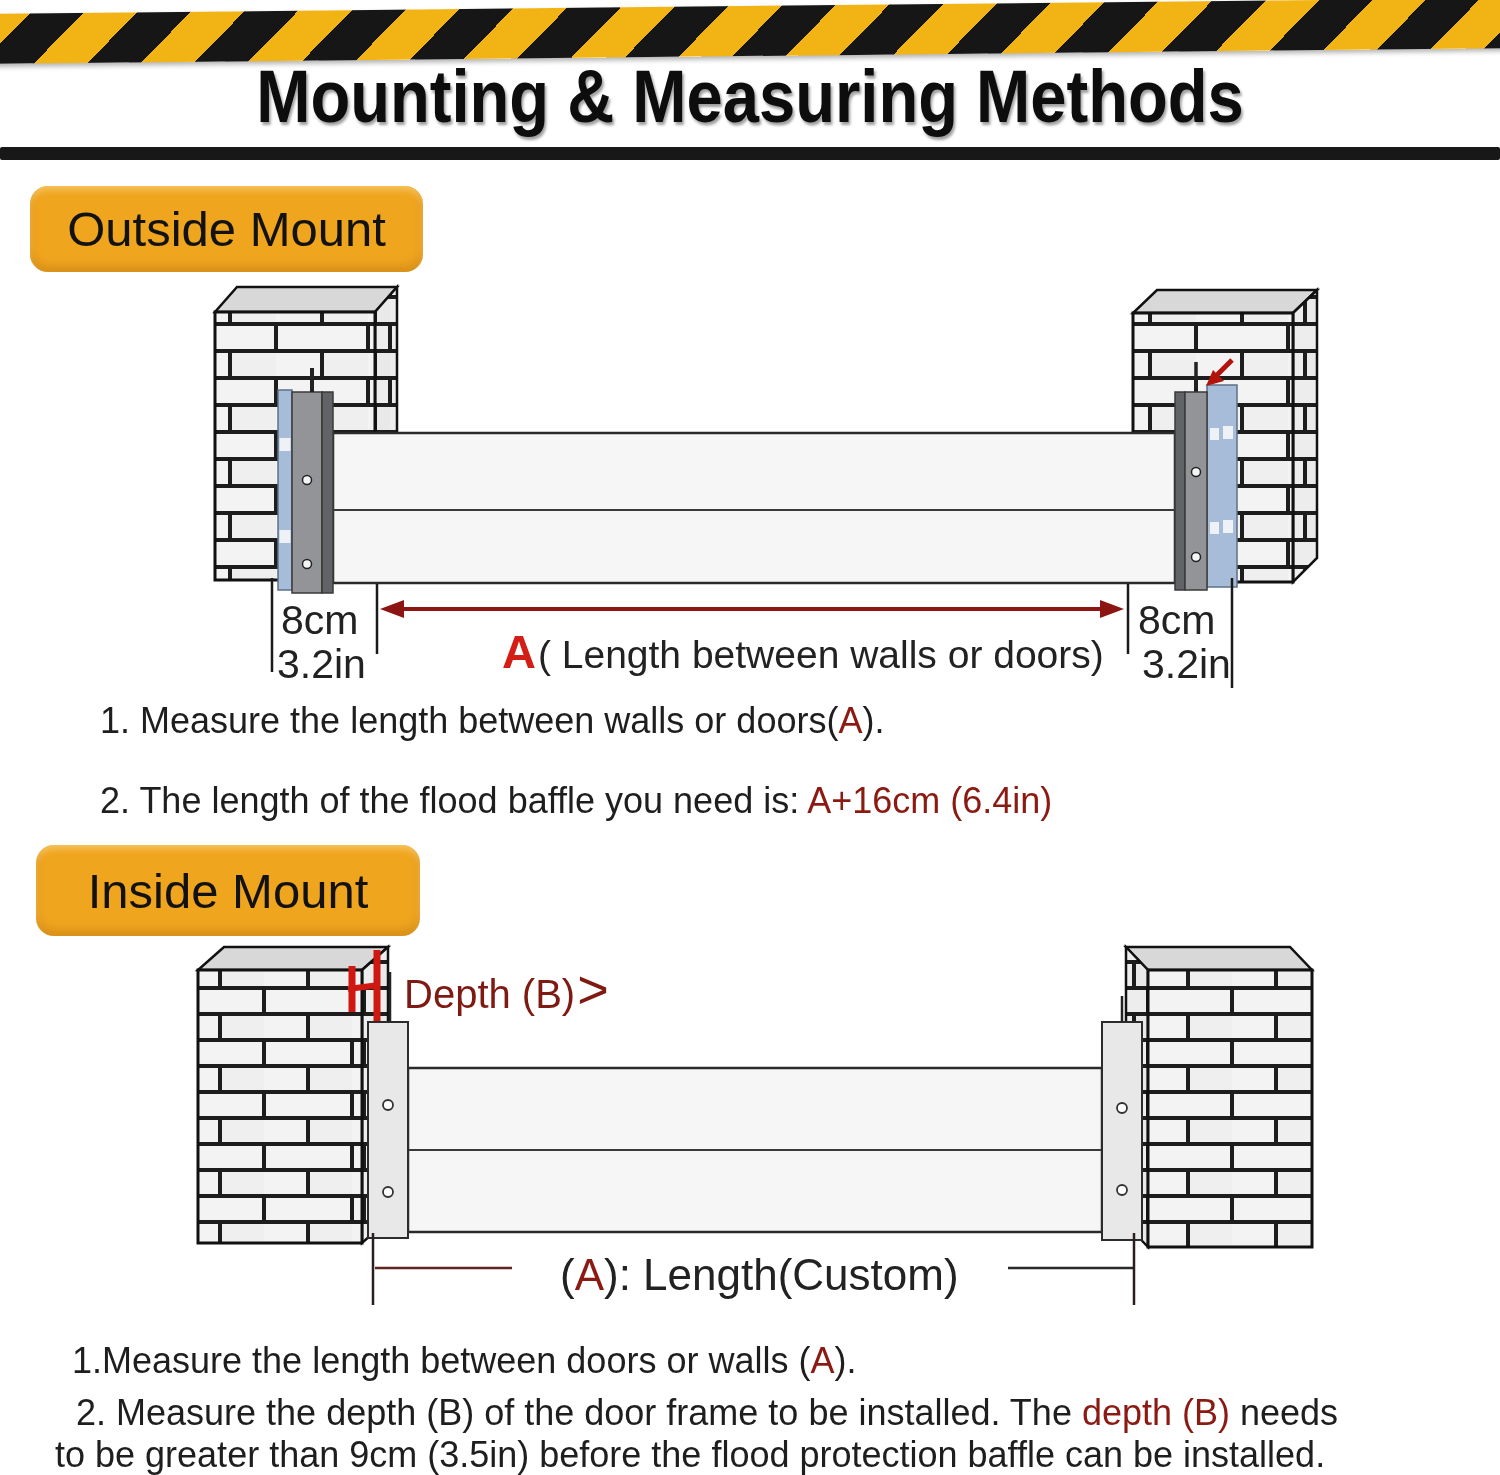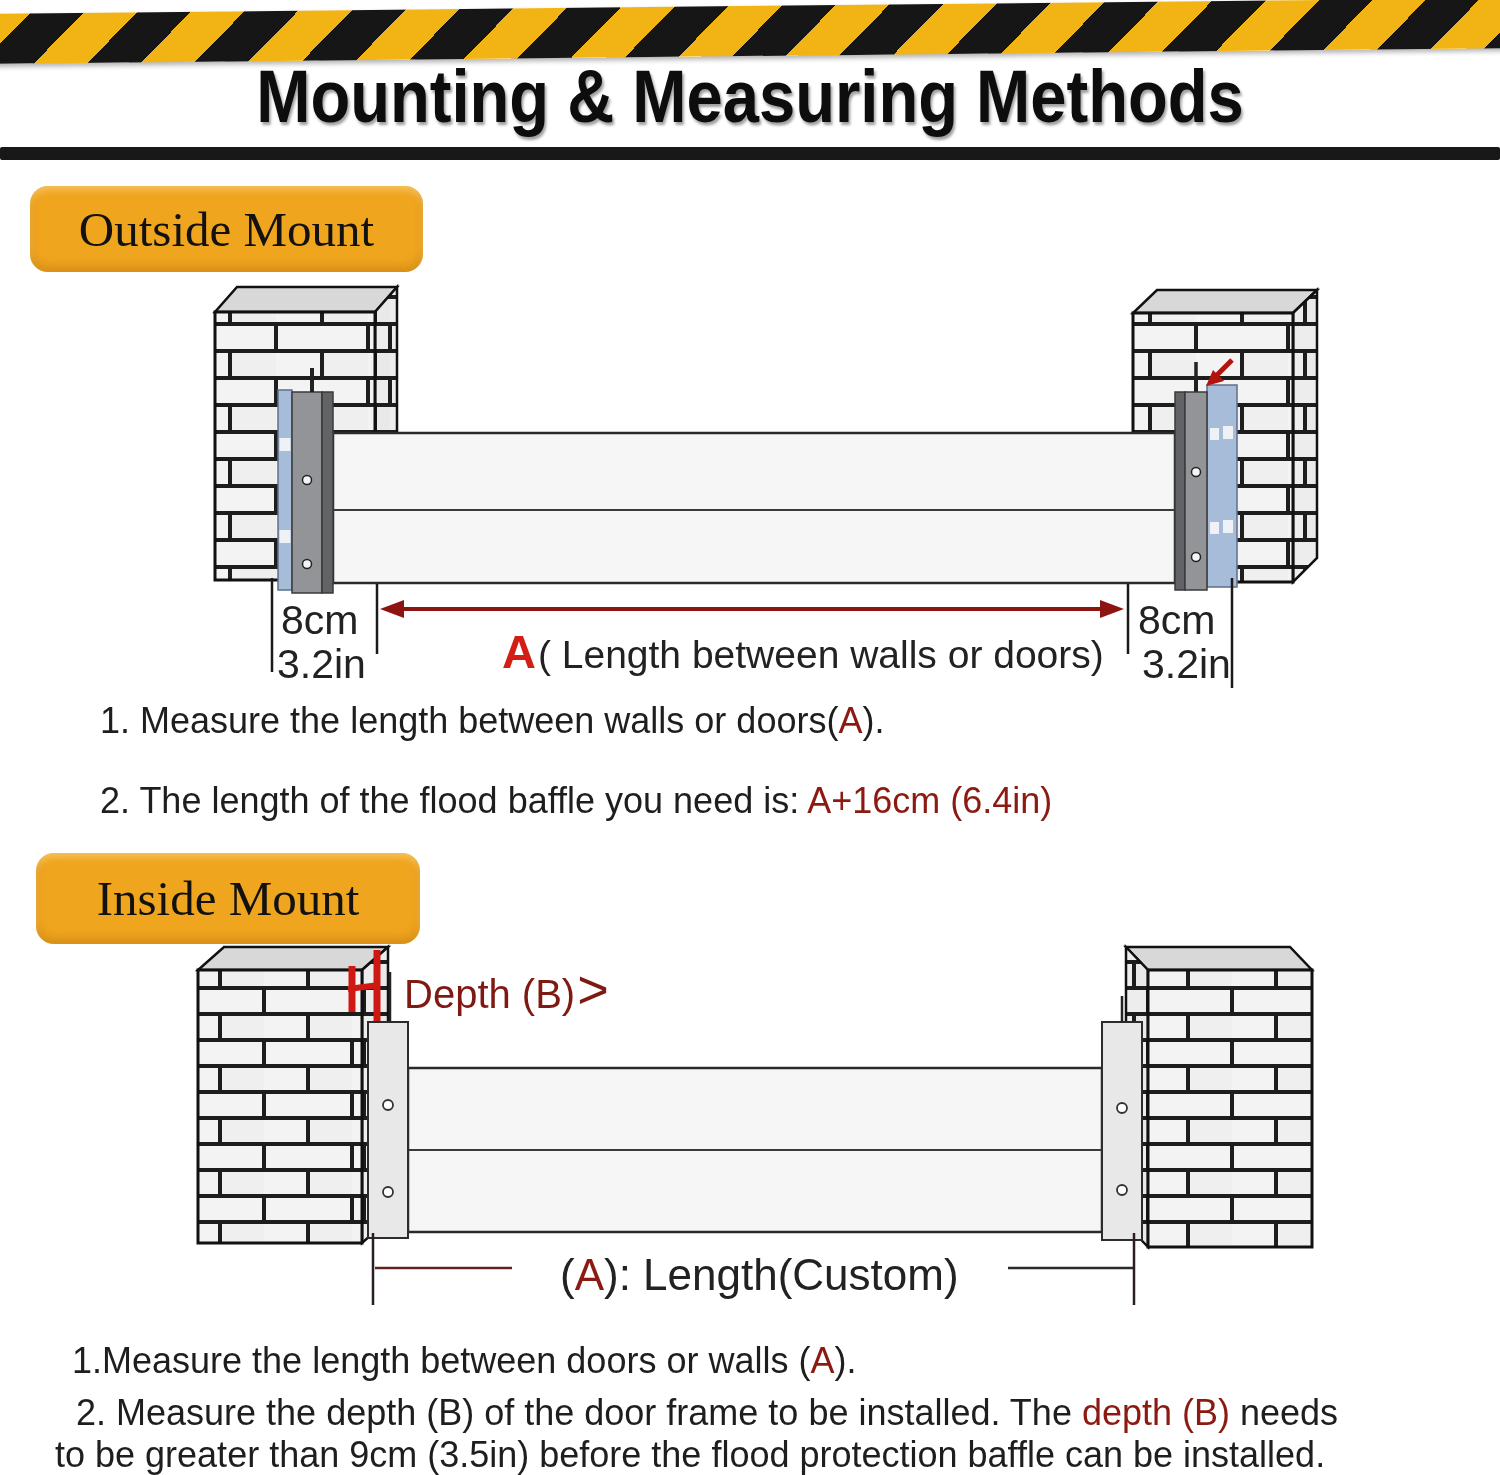--- a/index.html
+++ b/index.html
@@ -13,23 +13,23 @@
     transform:rotate(-0.6deg);box-shadow:0 3px 5px rgba(0,0,0,.30);}
   .main-title{left:0;width:100%;top:54px;text-align:center;
     font-size:74px;font-weight:bold;letter-spacing:0px;color:#0d0d0d;
     transform:scaleX(.88);text-shadow:2px 3px 3px rgba(0,0,0,.38);}
   .title-bar{left:0;width:100%;top:147px;height:13px;background:#181818;border-radius:2px;}
 
   
   .badge{background:#f0a51f;border-radius:18px;color:#121212;
     display:flex;align-items:center;justify-content:center;
     font-size:49px;font-weight:500;
-    box-shadow:inset 0 -6px 10px rgba(150,85,0,.28), inset 0 4px 6px rgba(255,230,160,.5);font-family:Liberation Serif, serif;}
+    box-shadow:inset 0 -6px 10px rgba(150,85,0,.28), inset 0 4px 6px rgba(255,230,160,.5);}
   .badge-outside{left:30px;top:186px;width:393px;height:86px;}
-  .badge-inside{left:36px;top:845px;width:384px;height:91px;margin-top:8px;}
+  .badge-inside{left:36px;top:845px;width:384px;height:91px;}
 
   
   .svg-outside{left:0;top:280px;}
   .svg-inside{left:0;top:940px;}
 
   
   .meas{font-size:41px;color:#222;}
   .span-label{display:flex;align-items:baseline;gap:2px;}
   .span-label .big-a{font-size:47px;font-weight:bold;color:#d21e15;}
   .span-label .rest{font-size:39px;color:#222;}

